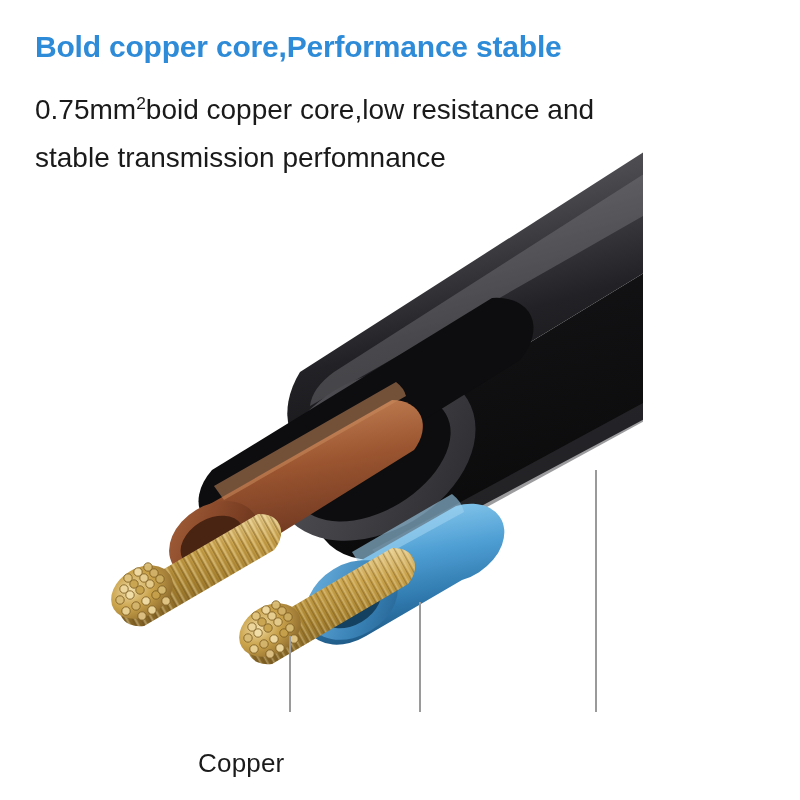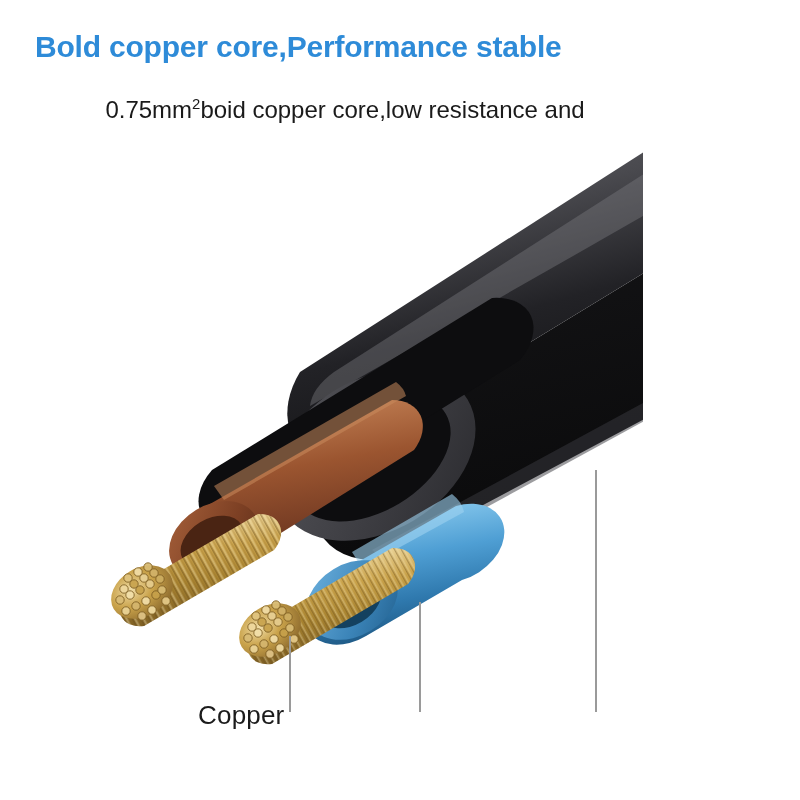--- a/index.html
+++ b/index.html
@@ -7,21 +7,20 @@
     padding: 0;
     background: #ffffff;
   }
   #page {
     position: relative;
     width: 643px;
     height: 800px;
     background: #ffffff;
     overflow: hidden;
     font-family: "Liberation Sans", sans-serif;
-    text-align: center;
   }
 
   
   #cable-art {
     position: absolute;
     left: 0;
     top: 0;
     width: 800px;
     height: 800px;
   }
@@ -36,40 +35,40 @@
     letter-spacing: -0.2px;
     white-space: nowrap;
   }
   #body-copy {
     position: absolute;
     left: 35px;
     top: 86px;
     width: 620px;
   }
   #body-copy .line {
-    font-size: 24px;
+    font-size: 28px;
     color: #1a1a1a;
     line-height: 48px;
     white-space: nowrap;
   }
   #body-copy .line sup {
     font-size: 0.62em;
     vertical-align: super;
     line-height: 0;
   }
 
   
   .callout-label {
     position: absolute;
     font-size: 26px;
     color: #1b1b1b;
     white-space: nowrap;
     letter-spacing: 0.2px;
   }
-  #label-copper        { left: 198px; top: 700px; }
+  #label-copper        { left: 198px; top: 748px; }
   #label-insulation    { left: 348px; top: 720px; }
   #label-pvc           { left: 596px; top: 720px; }
 </style>
 </head>
 <body>
 
 <div id="page">
 
   <svg id="cable-art" viewBox="0 0 800 800">
     <defs>
@@ -299,17 +298,18 @@
       <line x1="290" y1="636" x2="290" y2="712"></line>
       <line x1="420" y1="602" x2="420" y2="712"></line>
       <line x1="596" y1="470" x2="596" y2="712"></line>
     </g>
   </svg>
 
   <div id="headline" style="color:#2e8bd8;">Bold copper core,Performance stable</div>
 
   <div id="body-copy">
     <div class="line"><span>0.75mm</span><sup>2</sup><span>boid copper core,low resistance and</span></div>
+    <div class="line">stable transmission perfomnance</div>
   </div>
 
   <div class="callout-label" id="label-copper">Copper</div>
 
 </div>
 
 </body></html>

